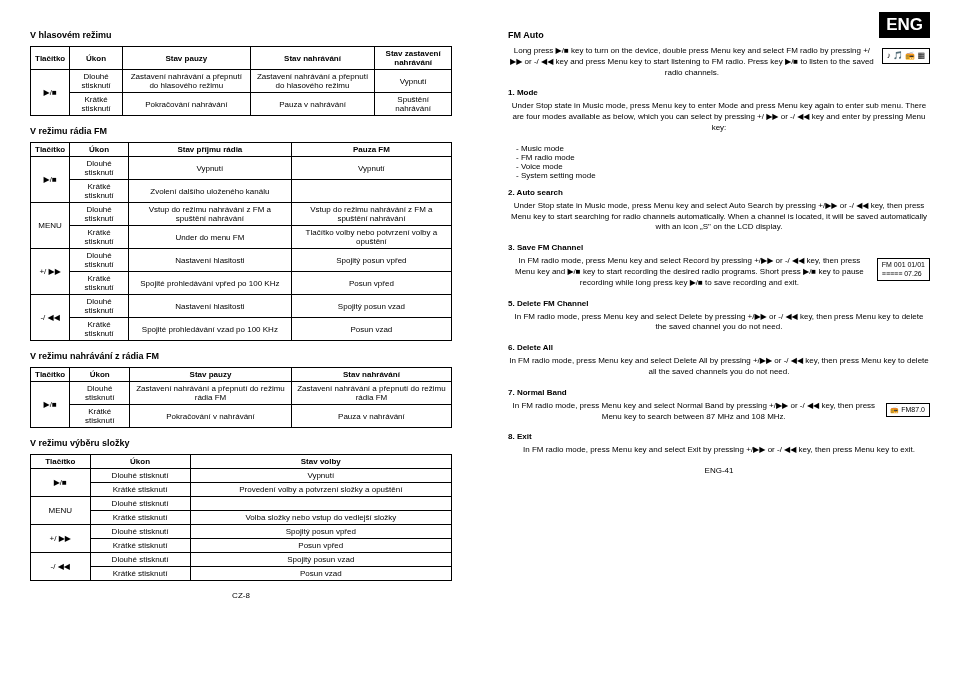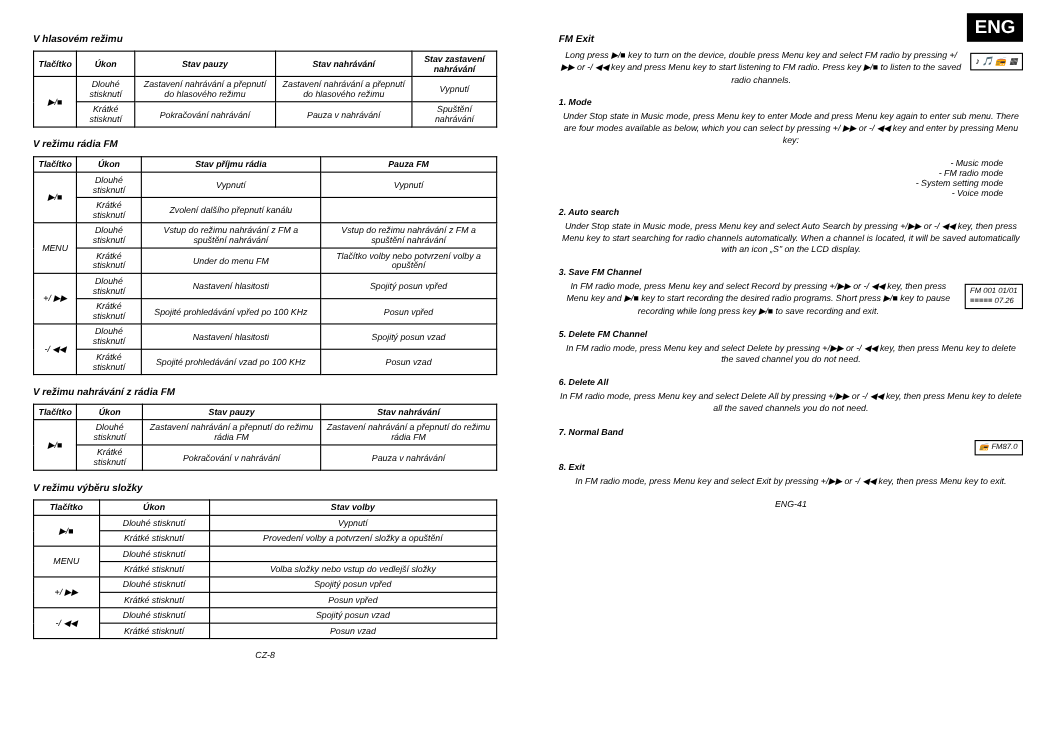--- a/index.html
+++ b/index.html
@@ -18,21 +18,20 @@
     top: 12px;
     background: #000;
     color: #fff;
     padding: 3px 7px;
     font-weight: bold;
     font-size: 17px;
   }
   .columns {
     display: flex;
     gap: 56px;
-    font-style: italic;
   }
   .col {
     flex: 1;
     min-width: 0;
   }
   h4.section {
     font-weight: bold;
     font-size: 9px;
     margin: 10px 0 6px;
   }
@@ -57,24 +56,23 @@
   .r-para {
     margin: 4px 0 10px;
     line-height: 1.35;
     text-align: center;
   }
   .r-heading {
     font-weight: bold;
     margin-bottom: 1px;
   }
   .r-list {
-    margin: 2px 18px 8px;
+    margin: 2px 8px 8px;
     padding: 0;
     list-style: none;
-    text-align: right;
   }
   .r-list li::before { content: "- "; }
   .lcd {
     float: right;
     border: 1px solid #000;
     padding: 2px 4px;
     font-size: 7px;
     margin: 2px 0 6px 6px;
     background: #fff;
     line-height: 1.2;
@@ -128,21 +126,21 @@
         <th>Pauza FM</th>
       </tr>
       <tr>
         <td rowspan="2" class="sym">▶/■</td>
         <td>Dlouhé stisknutí</td>
         <td>Vypnutí</td>
         <td>Vypnutí</td>
       </tr>
       <tr>
         <td>Krátké stisknutí</td>
-        <td>Zvolení dalšího přepnutí kanálu</td>
+        <td>Zvolení dalšího uloženého kanálu</td>
         <td></td>
       </tr>
       <tr>
         <td rowspan="2">MENU</td>
         <td>Dlouhé stisknutí</td>
         <td>Vstup do režimu nahrávání z FM a spuštění nahrávání</td>
         <td>Vstup do režimu nahrávání z FM a spuštění nahrávání</td>
       </tr>
       <tr>
         <td>Krátké stisknutí</td>
@@ -241,34 +239,34 @@
         <td>Krátké stisknutí</td>
         <td>Posun vzad</td>
       </tr>
     </tbody>
       </table>
 
     <div class="page-num">CZ-8</div>
   </div>
 
   <div class="col">
-    <h4 class="section">FM Exit</h4>
+    <h4 class="section">FM Auto</h4>
 
     <div class="clearfix">
       <div class="lcd"><span class="ic">♪ 🎵 📻 ▦</span></div>
       <div class="r-para">Long press ▶/■ key to turn on the device, double press Menu key and select FM radio by pressing +/ ▶▶ or -/ ◀◀ key and press Menu key to start listening to FM radio. Press key ▶/■ to listen to the saved radio channels.</div>
     </div>
 
     <div class="r-heading">1. Mode</div>
     <div class="r-para">Under Stop state in Music mode, press Menu key to enter Mode and press Menu key again to enter sub menu. There are four modes available as below, which you can select by pressing +/ ▶▶ or -/ ◀◀ key and enter by pressing Menu key:</div>
     <ul class="r-list">
       <li>Music mode</li>
       <li>FM radio mode</li>
+      <li>Voice mode</li>
       <li>System setting mode</li>
-      <li>Voice mode</li>
     </ul>
 
     <div class="r-heading">2. Auto search</div>
     <div class="r-para">Under Stop state in Music mode, press Menu key and select Auto Search by pressing +/▶▶ or -/ ◀◀ key, then press Menu key to start searching for radio channels automatically. When a channel is located, it will be saved automatically with an icon „S" on the LCD display.</div>
 
     <div class="r-heading">3. Save FM Channel</div>
 
     <div class="clearfix">
       <div class="lcd">
         <div>FM 001 01/01</div>
@@ -281,20 +279,21 @@
     <div class="r-para">In FM radio mode, press Menu key and select Delete by pressing +/▶▶ or -/ ◀◀ key, then press Menu key to delete the saved channel you do not need.</div>
 
     <div class="r-heading">6. Delete All</div>
     <div class="r-para">In FM radio mode, press Menu key and select Delete All by pressing +/▶▶ or -/ ◀◀ key, then press Menu key to delete all the saved channels you do not need.</div>
 
     <div class="r-heading">7. Normal Band</div>
     <div class="clearfix">
       <div class="lcd">
         <span>📻 </span><span>FM87.0</span>
       </div>
+      <div class="r-para">In FM radio mode, press Menu key and select Normal Band by pressing +/▶▶ or -/ ◀◀ key, then press Menu key to search between 87 MHz and 108 MHz.</div>
     </div>
 
     <div class="r-heading">8. Exit</div>
     <div class="r-para">In FM radio mode, press Menu key and select Exit by pressing +/▶▶ or -/ ◀◀ key, then press Menu key to exit.</div>
 
     <div class="page-num">ENG-41</div>
   </div>
 </div>
 
 </body></html>

